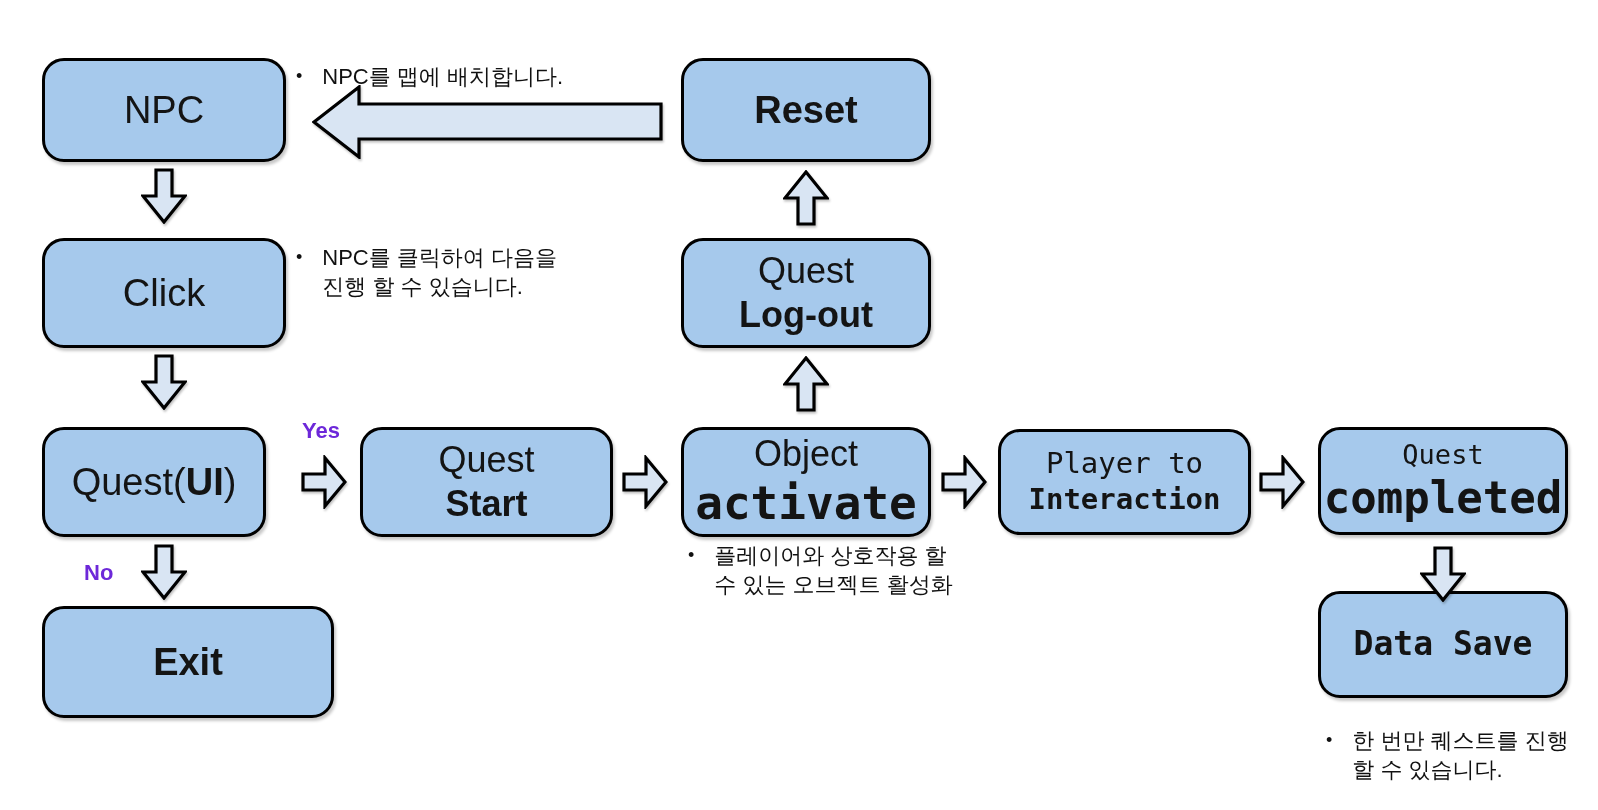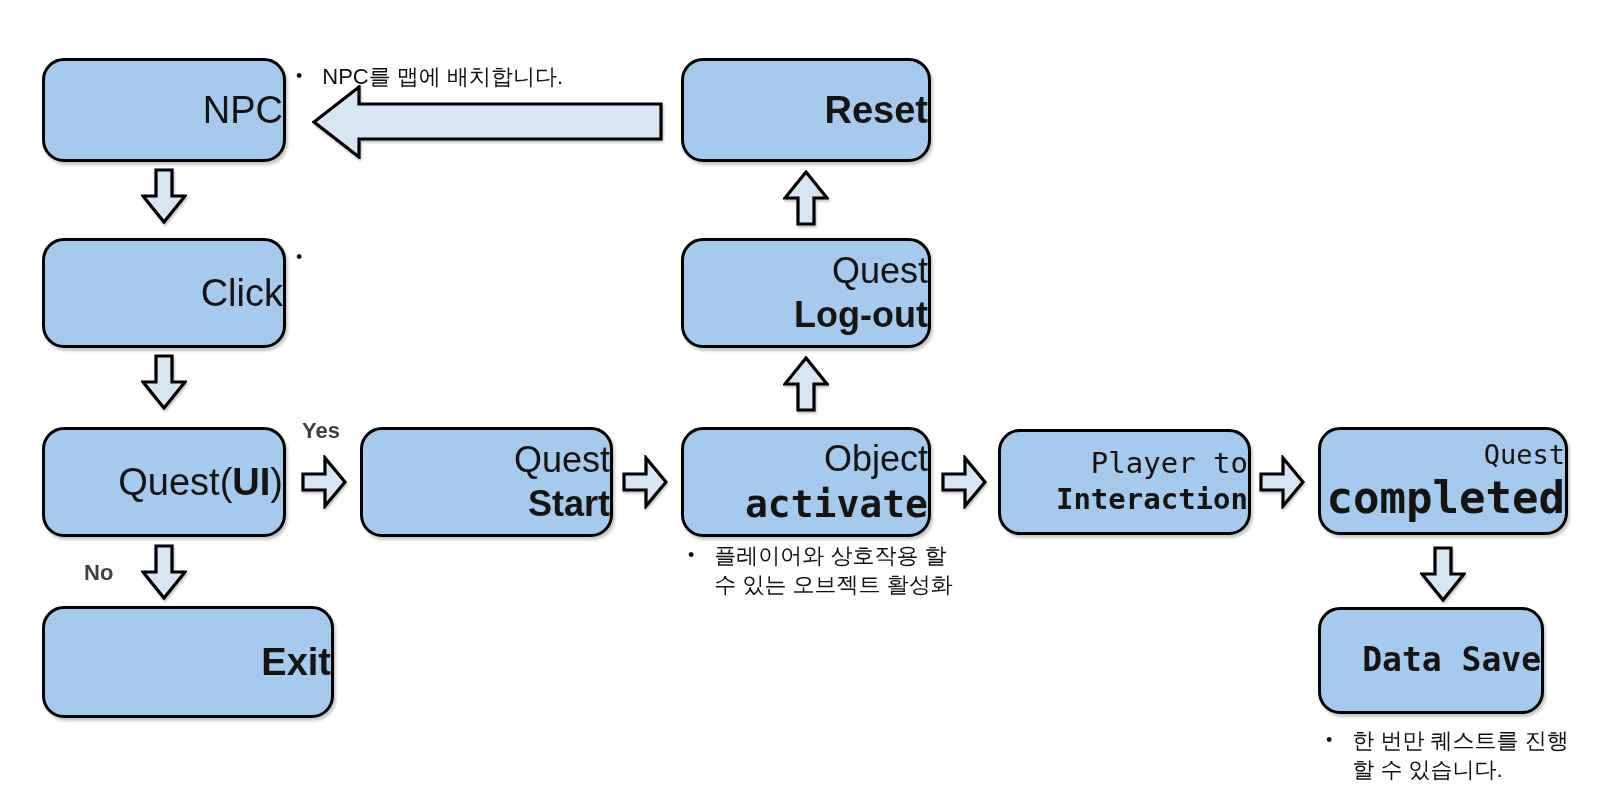--- a/index.html
+++ b/index.html
@@ -18,39 +18,39 @@
     font-family:"Liberation Sans","DejaVu Sans",sans-serif;
     color:var(--text);
     overflow:hidden;
   }
   .node{
     position:absolute;
     background:var(--box-fill);
     border:3.4px solid var(--outline);
     border-radius:22px;
     display:flex;flex-direction:column;
-    align-items:flex-end;justify-content:center;
+    align-items:center;justify-content:center;
     text-align:center;
     line-height:1.16;
     box-shadow:2px 3px 3px rgba(0,0,0,.22);
   }
   .sans{font-family:"Liberation Sans","DejaVu Sans",sans-serif;}
   .fs38{font-size:38px;}
   .fs36{font-size:36px;}
   .b{font-weight:700;}
   .node .l2{margin-top:2px;}
   .mono28{font-family:"DejaVu Sans Mono","Liberation Mono",monospace;font-size:27px;}
   .mono30{font-family:"DejaVu Sans Mono","Liberation Mono",monospace;font-size:29px;}
   .mono38b{font-family:"DejaVu Sans Mono","Liberation Mono",monospace;font-size:44px;font-weight:700;}
-  .mono40b{font-family:"DejaVu Sans Mono","Liberation Mono",monospace;font-size:38px;font-weight:700;}
+  .mono40b{font-family:"DejaVu Sans Mono","Liberation Mono",monospace;font-size:46px;font-weight:700;}
   .mono34b{font-family:"DejaVu Sans Mono","Liberation Mono",monospace;font-size:33px;font-weight:700;}
   .arrow{position:absolute;filter:drop-shadow(1.5px 2px 1px rgba(0,0,0,.25));}
   .arrow polygon{fill:var(--arrow-fill);stroke:var(--outline);stroke-width:3.2;stroke-linejoin:miter;}
   .edge-label{
-    position:absolute;font-weight:700;font-size:22px;color:#404040;
+    position:absolute;font-weight:700;font-size:22px;color:#6d28d9;
     font-family:"Liberation Sans","DejaVu Sans",sans-serif;
   }
   .ann{
     position:absolute;display:flex;align-items:flex-start;
     font-size:22px;line-height:1.32;color:#111;
     font-family:"Liberation Sans","DejaVu Sans",sans-serif;
   }
   .ann .bullet{font-size:18px;line-height:29px;margin-right:20px;}
 </style>
 </head>
@@ -59,21 +59,21 @@
 <div class="canvas">
 
   <div class="node sans fs38" style="left:42px;top:58px;width:244px;height:104px">
     <div class="l1">NPC</div>
   </div>
 
   <div class="node sans fs38" style="left:42px;top:238px;width:244px;height:110px">
     <div class="l1">Click</div>
   </div>
 
-  <div class="node sans fs38" style="left:42px;top:427px;width:244px;height:110px">
+  <div class="node sans fs38" style="left:42px;top:427px;width:224px;height:110px">
     <div class="l1"><span>Quest(</span><span class="b">UI</span><span>)</span></div>
   </div>
 
   <div class="node sans fs38 b" style="left:42px;top:606px;width:292px;height:112px">
     <div class="l1">Exit</div>
   </div>
 
   <div class="node sans fs36" style="left:360px;top:427px;width:253px;height:110px">
     <div class="l1">Quest</div>
     <div class="l2 b">Start</div>
@@ -96,21 +96,21 @@
   <div class="node mono30" style="left:998px;top:429px;width:253px;height:106px">
     <div class="l1">Player to</div>
     <div class="l2 b">Interaction</div>
   </div>
 
   <div class="node mono28" style="left:1318px;top:427px;width:250px;height:108px">
     <div class="l1">Quest</div>
     <div class="l2 mono38b">completed</div>
   </div>
 
-  <div class="node mono34b" style="left:1318px;top:607px;width:226px;height:107px">
+  <div class="node mono34b" style="left:1318px;top:591px;width:250px;height:107px">
     <div class="l1">Data Save</div>
   </div>
 
   <svg class="arrow" style="left:141px;top:168px" width="46" height="56" viewBox="0 0 46 56">
     <polygon points="15,2 31,2 31,28 44,28 23,54 2,28 15,28"></polygon>
   </svg>
   <svg class="arrow" style="left:141px;top:354px" width="46" height="56" viewBox="0 0 46 56">
     <polygon points="15,2 31,2 31,28 44,28 23,54 2,28 15,28"></polygon>
   </svg>
   <svg class="arrow" style="left:141px;top:544px" width="46" height="56" viewBox="0 0 46 56">
@@ -149,20 +149,24 @@
 
   <div class="ann" style="left:296px;top:62px">
     <span class="bullet">•</span>
     <div>
       <div>NPC를 맵에 배치합니다.</div>
     </div>
   </div>
 
   <div class="ann" style="left:296px;top:243px">
     <span class="bullet">•</span>
+    <div>
+      <div>NPC를 클릭하여 다음을</div>
+      <div>진행 할 수 있습니다.</div>
+    </div>
   </div>
 
   <div class="ann" style="left:688px;top:541px">
     <span class="bullet">•</span>
     <div>
       <div>플레이어와 상호작용 할</div>
       <div>수 있는 오브젝트 활성화</div>
     </div>
   </div>
 

